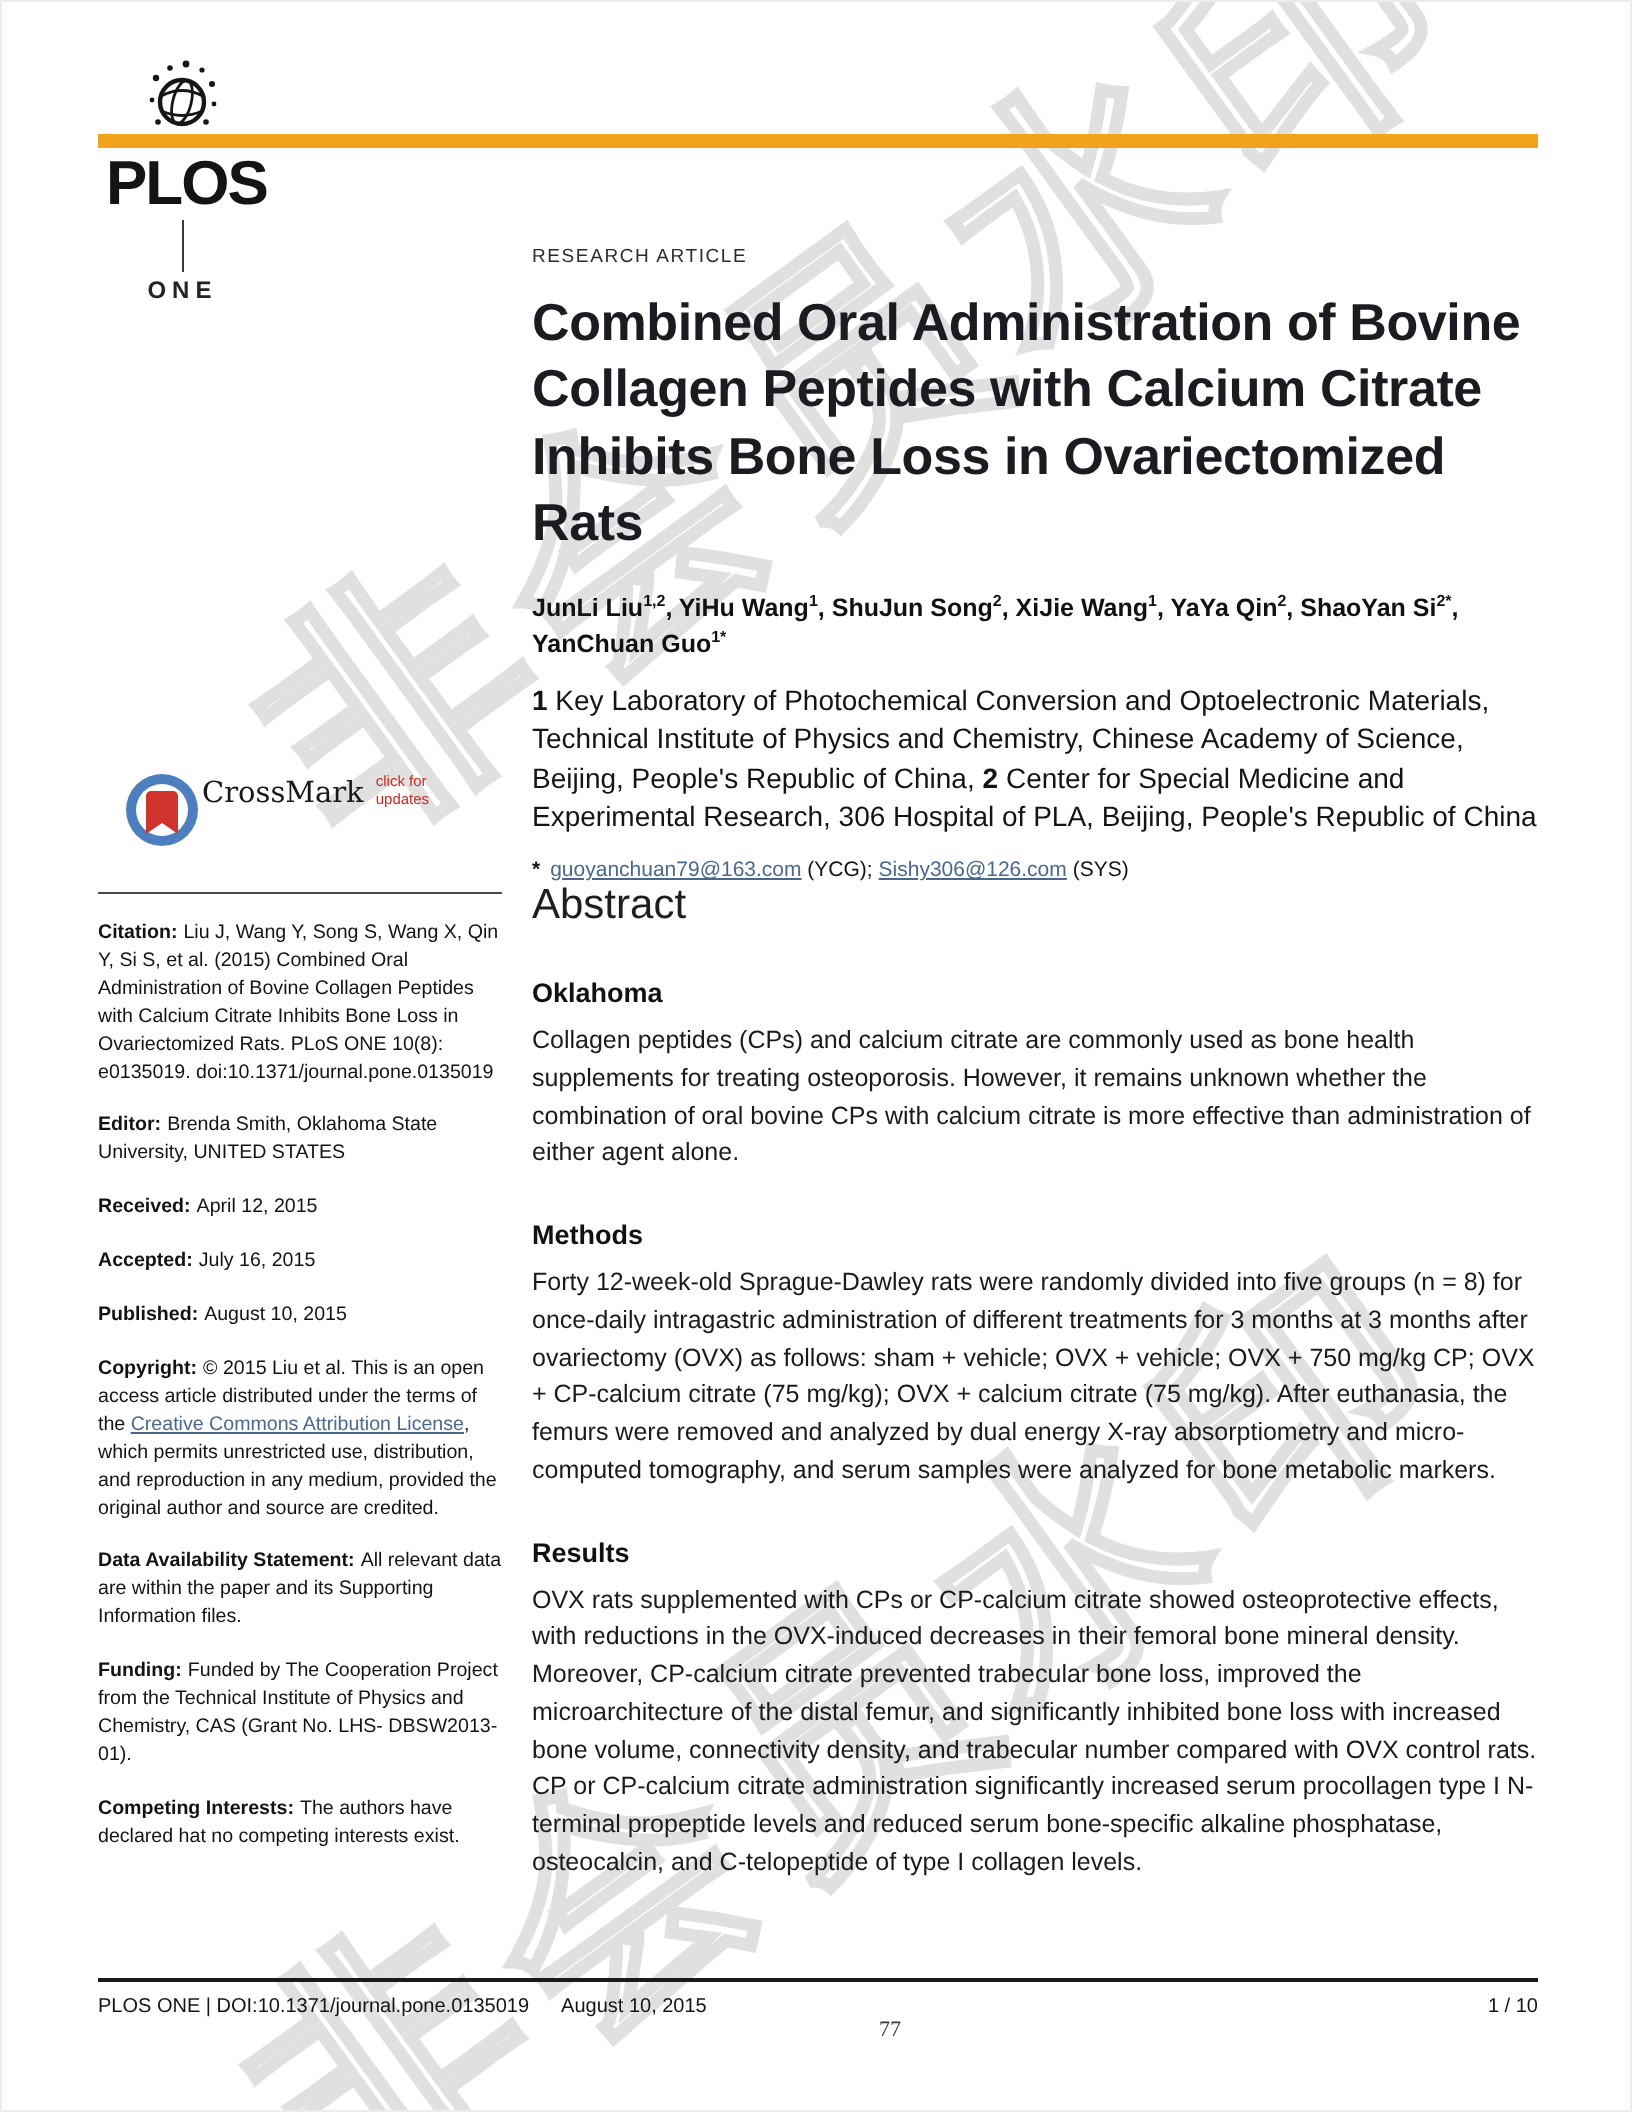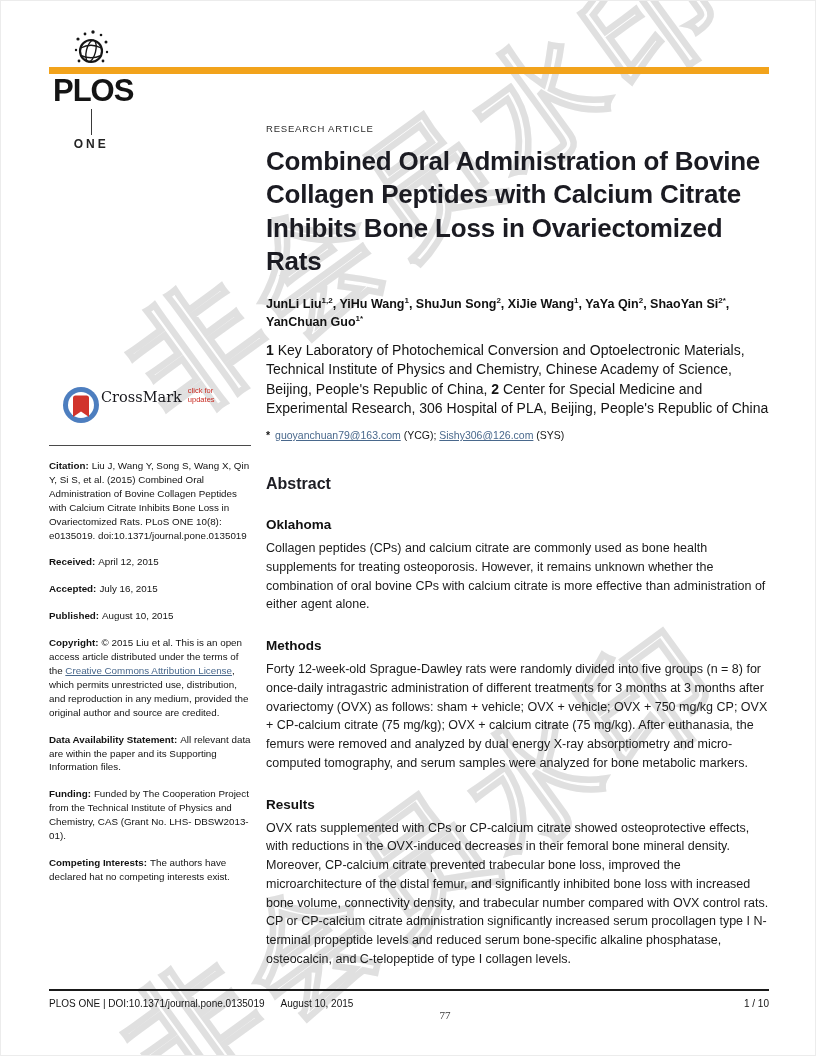--- a/index.html
+++ b/index.html
@@ -46,21 +46,21 @@
   .main { position:absolute; left:265px; top:122px; width:506px; z-index:2; }
   .kicker { font-size:9.5px; letter-spacing:0.8px; color:#2c2c2c; }
   .title { margin-top:11px; font-size:26px; line-height:1.28; font-weight:600; letter-spacing:-0.2px; color:#1b1b22; }
   .authors { margin-top:17px; font-size:12.5px; font-weight:bold; line-height:1.45; color:#111; }
   .authors sup { font-size:8px; }
   .affiliations { margin-top:9px; font-size:14px; line-height:1.4; color:#141414; }
   .affiliations b { font-weight:bold; }
   .correspondence { margin-top:10px; font-size:10.5px; color:#141414; }
   .correspondence .star { font-weight:bold; margin-right:5px; }
   .correspondence a { color:#49688c; text-decoration:underline; }
-  .abstract-heading { margin-top:34px; font-size:16px; font-weight:700; color:#1d1d24; }
+  .abstract-heading { font-size:21px; font-weight:400; color:#1d1d24; }
   .abs-section { margin-top:24px; }
   .abs-section h3 { font-size:13.5px; font-weight:bold; color:#111; margin-bottom:7px; }
   .abs-section p { font-size:12.5px; line-height:1.5; color:#1a1a1a; text-align:left; }
 
   
   .footer-rule { position:absolute; left:48px; top:988px; width:720px; height:2px; background:#1a1a1a; z-index:2; }
   .footer { position:absolute; left:48px; top:997px; width:720px; display:flex; font-size:10px; color:#141414; z-index:2; }
   .footer .f-date { margin-left:16px; }
   .footer .f-page { margin-left:auto; }
   .book-page { position:absolute; left:0; top:1008px; width:816px; text-align:center;
@@ -110,20 +110,21 @@
       </span>
       <span class="cm-title">CrossMark</span>
       <span class="cm-sub">click for updates</span>
     </div>
 
     <div class="sb-divider"></div>
 
 
     <p class="sb-block"><b>Citation:</b><span>Liu J, Wang Y, Song S, Wang X, Qin Y, Si S, et al. (2015) Combined Oral Administration of Bovine Collagen Peptides with Calcium Citrate Inhibits Bone Loss in Ovariectomized Rats. PLoS ONE 10(8): e0135019. doi:10.1371/journal.pone.0135019</span></p>
 
+    <p class="sb-block"><b>Editor:</b><span>Brenda Smith, Oklahoma State University, UNITED STATES</span></p>
 
     <p class="sb-block"><b>Received:</b><span>April 12, 2015</span></p>
 
     <p class="sb-block"><b>Accepted:</b><span>July 16, 2015</span></p>
 
     <p class="sb-block"><b>Published:</b><span>August 10, 2015</span></p>
 
     <p class="sb-block"><b>Copyright:</b><span>© 2015 Liu et al. This is an open access article distributed under the terms of the </span><a>Creative Commons Attribution License</a><span>, which permits unrestricted use, distribution, and reproduction in any medium, provided the original author and source are credited.</span></p>
 
     <p class="sb-block"><b>Data Availability Statement:</b><span>All relevant data are within the paper and its Supporting Information files.</span></p>

